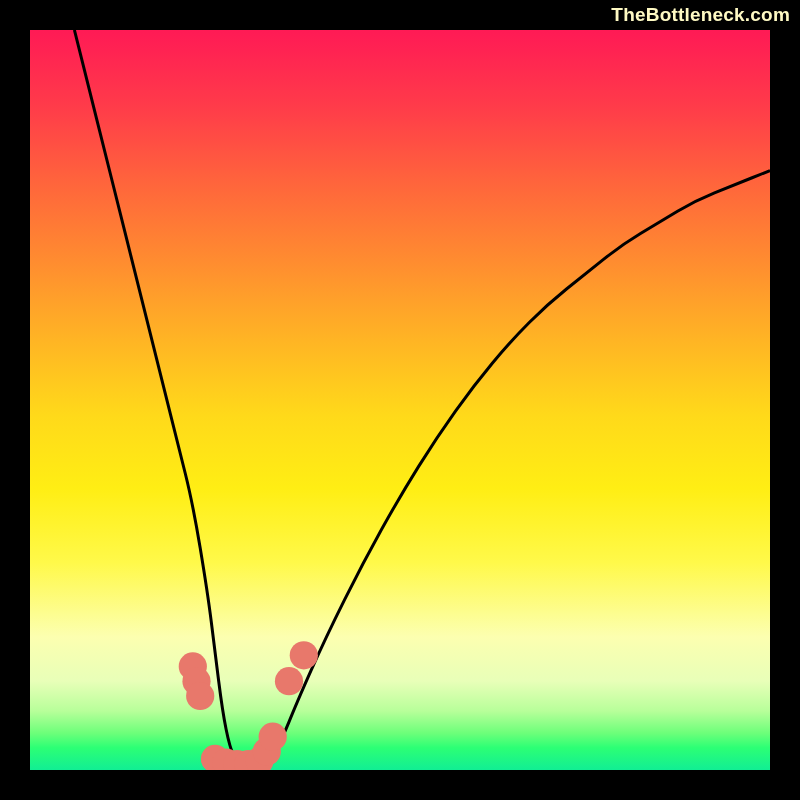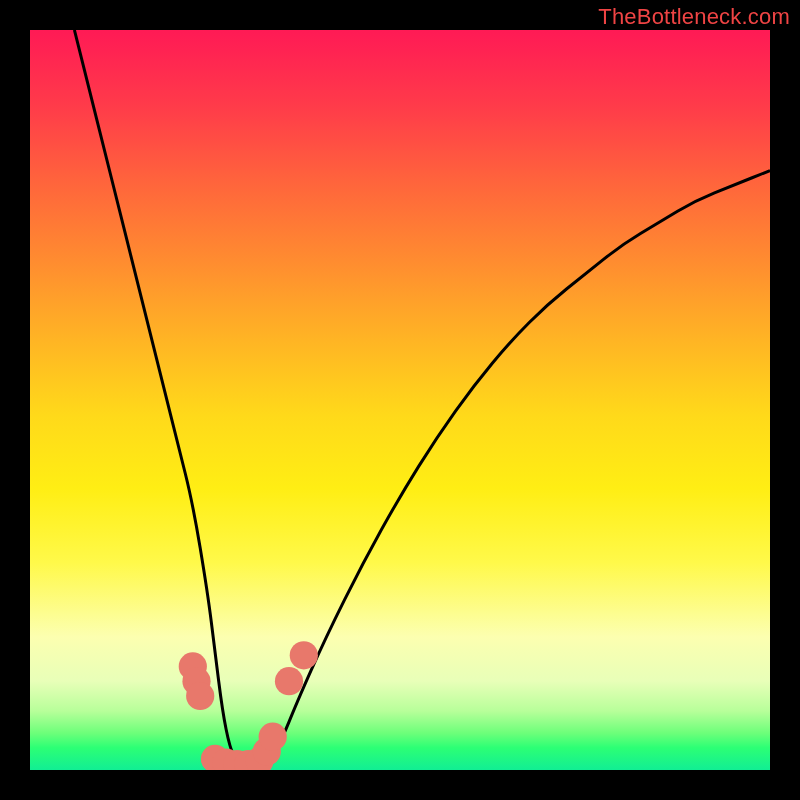--- a/index.html
+++ b/index.html
@@ -39,24 +39,24 @@
       #b8ff9a 92%,
       #6dff7a 95%,
       #2cff75 97%,
       #11ee94 100%
     );
   }
   .watermark {
     position: absolute;
     top: 4px;
     right: 10px;
-    color: #ef4444;
-    font-size: 22px;
+    color: #fef9c3;
+    font-size: 19px;
     letter-spacing: 0.2px;
-    font-weight: 400;
+    font-weight: 700;
     user-select: none;
   }
   svg.curve {
     position: absolute;
     left: 0;
     top: 0;
     width: 740px;
     height: 740px;
   }
 </style>

